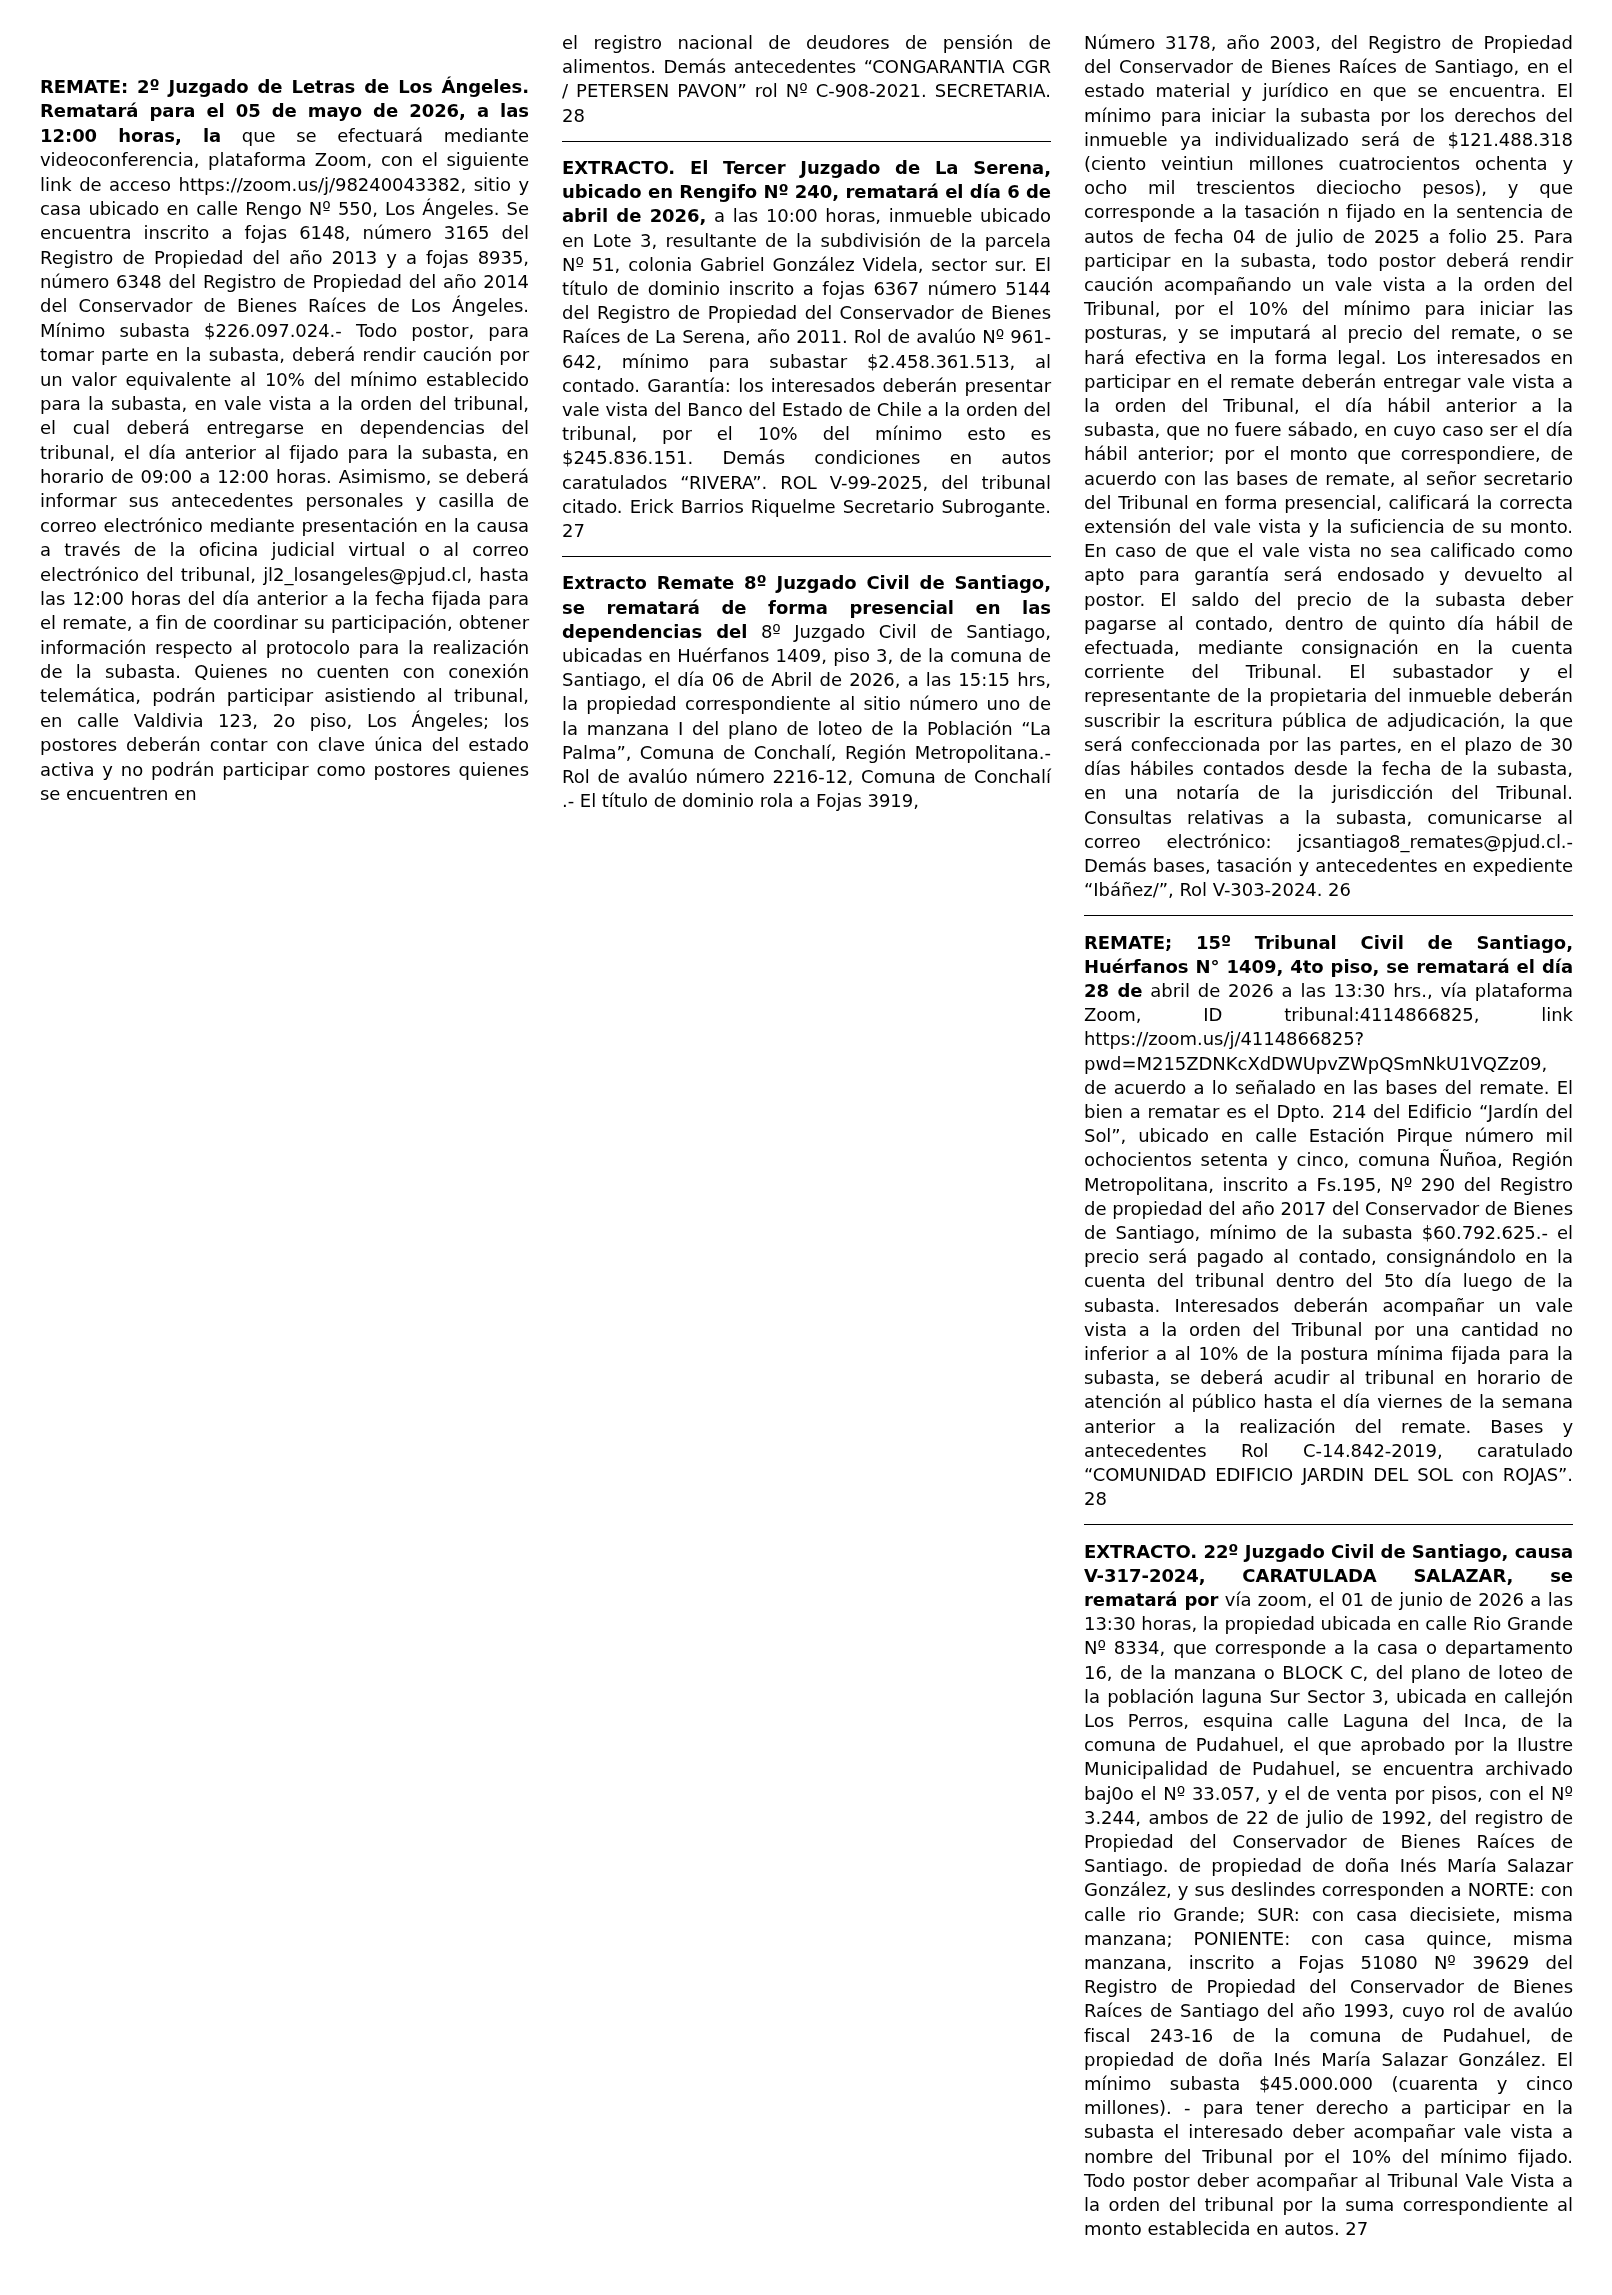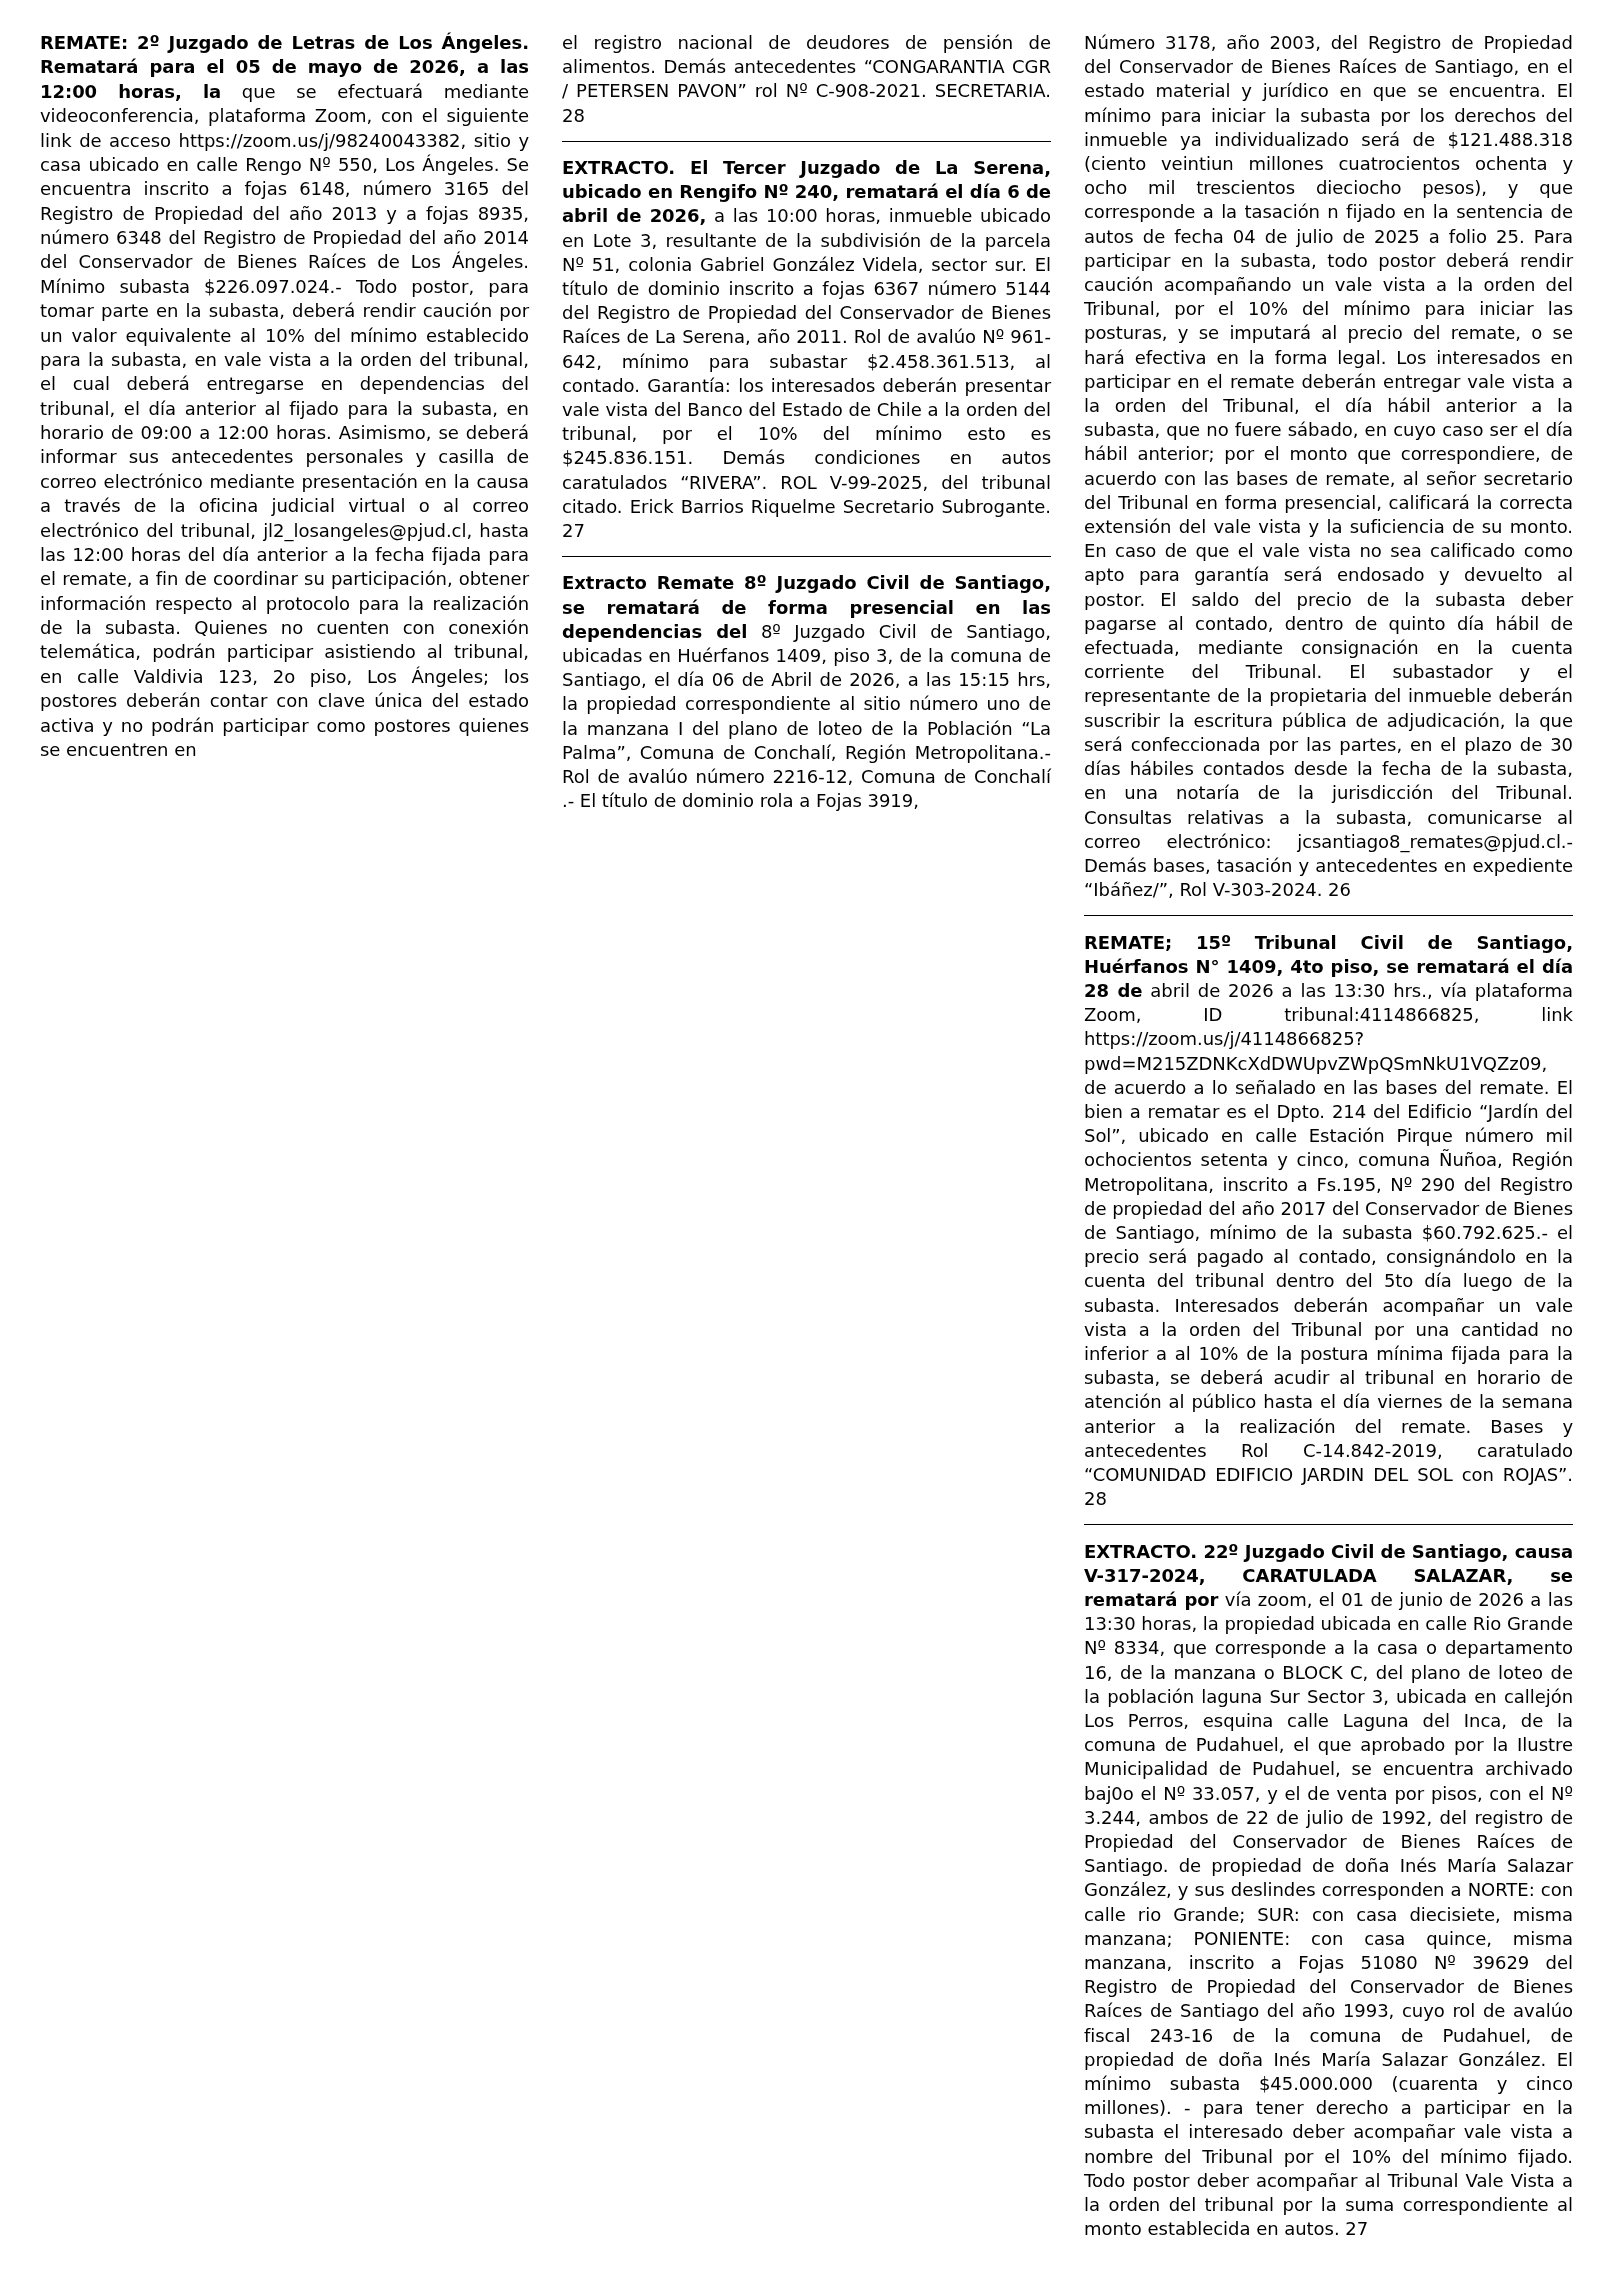--- a/index.html
+++ b/index.html
@@ -49,21 +49,21 @@
     height: 0;
     width: 100%;
     margin: 14.2px 0 14.2px 0;
   }
   .lead {
     font-weight: bold;
   }
   .tail {
     font-weight: normal;
   }
-  .col-1 .notice { line-height: 1.355; }
+  .col-1 .notice { line-height: 1.355; margin-top: 44px; }
   .spacer-fill { flex: 1 1 auto; }
 </style>
 </head>
 <body>
 
 <div class="page">
   <div class="columns">
 
     <div class="col col-1">
       <p class="notice"><span class="lead">REMATE: 2º Juzgado de Letras de Los Ángeles. Rematará para el 05 de mayo de 2026, a las 12:00 horas, la</span><span class="tail"> que se efectuará mediante videoconferencia, plataforma Zoom, con el siguiente link de acceso https://zoom.us/j/98240043382, sitio y casa ubicado en calle Rengo Nº 550, Los Ángeles. Se encuentra inscrito a fojas 6148, número 3165 del Registro de Propiedad del año 2013 y a fojas 8935, número 6348 del Registro de Propiedad del año 2014 del Conservador de Bienes Raíces de Los Ángeles. Mínimo subasta $226.097.024.- Todo postor, para tomar parte en la subasta, deberá rendir caución por un valor equivalente al 10% del mínimo establecido para la subasta, en vale vista a la orden del tribunal, el cual deberá entregarse en dependencias del tribunal, el día anterior al fijado para la subasta, en horario de 09:00 a 12:00 horas. Asimismo, se deberá informar sus antecedentes personales y casilla de correo electrónico mediante presentación en la causa a través de la oficina judicial virtual o al correo electrónico del tribunal, jl2_losangeles@pjud.cl, hasta las 12:00 horas del día anterior a la fecha fijada para el remate, a fin de coordinar su participación, obtener información respecto al protocolo para la realización de la subasta. Quienes no cuenten con conexión telemática, podrán participar asistiendo al tribunal, en calle Valdivia 123, 2o piso, Los Ángeles; los postores deberán contar con clave única del estado activa y no podrán participar como postores quienes se encuentren en</span></p>

